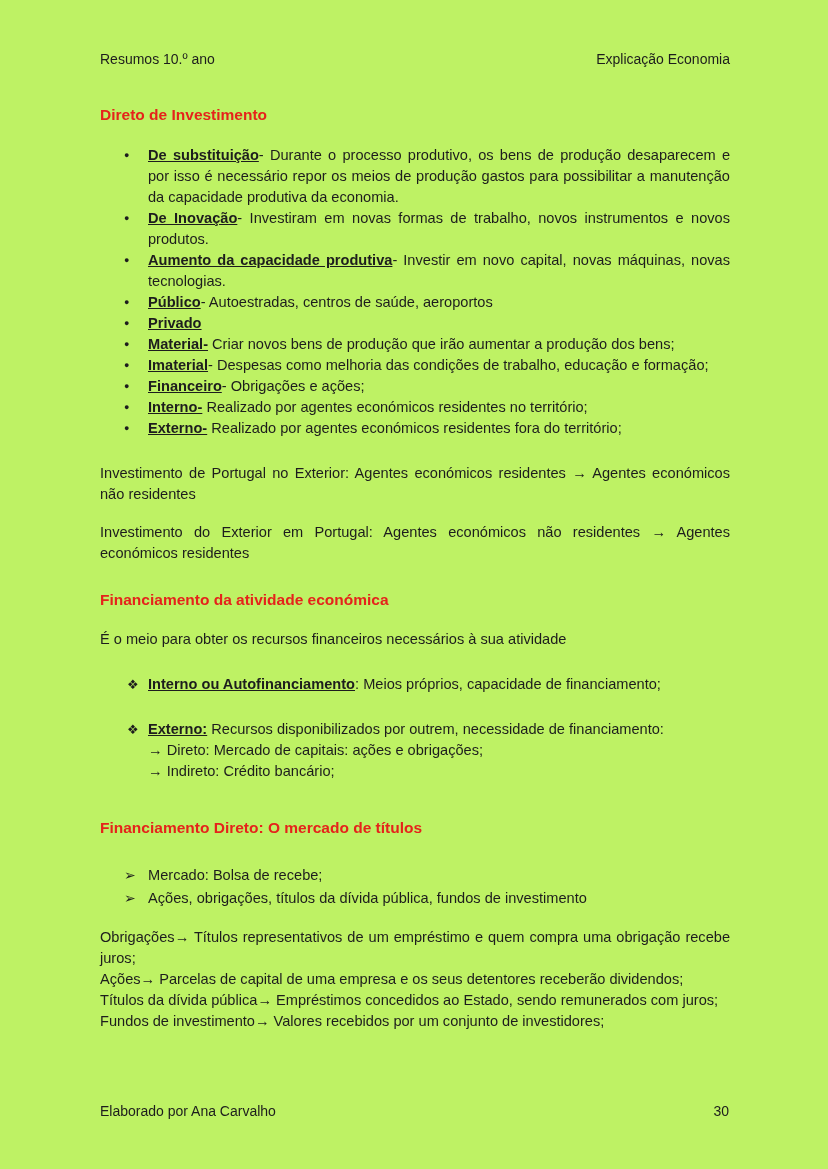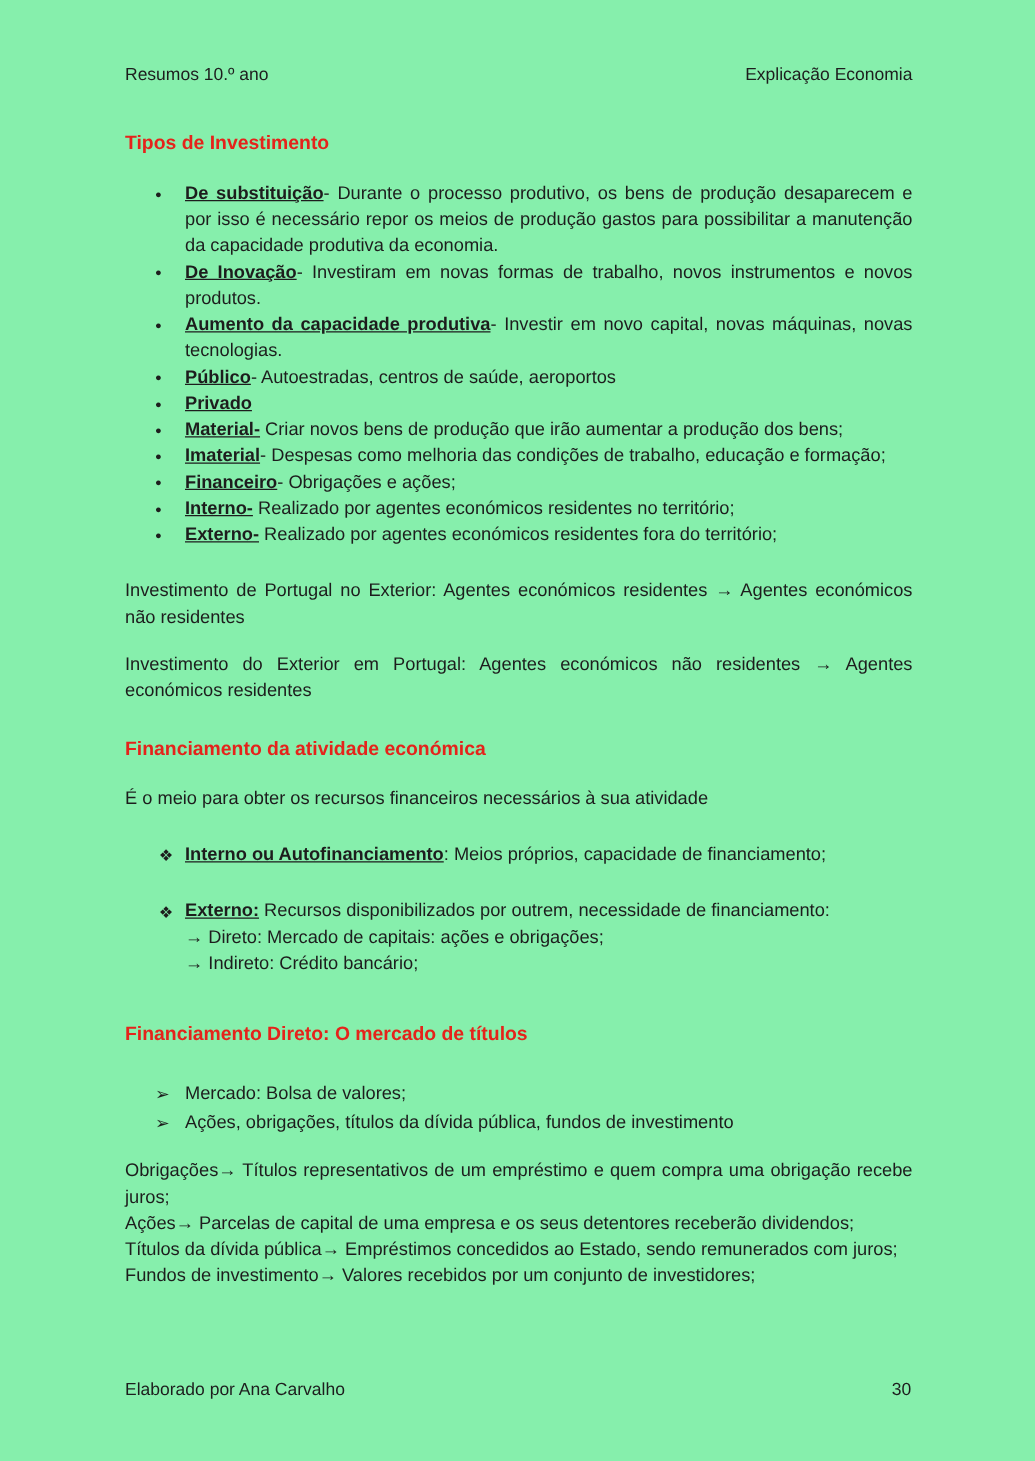--- a/index.html
+++ b/index.html
@@ -1,21 +1,21 @@
 <!DOCTYPE html>
 <html style="--hred: #e5231b; --ink: #1d1d1d;"><head>
 <meta charset="utf-8">
 <style>
   :root { --hred: #e5231b; --ink: #1d1d1d; }
   * { margin: 0; padding: 0; box-sizing: border-box; }
   html, body { background: #ffffff; }
   .page {
     position: relative;
     width: 828px; height: 1169px;
-    background: #86efac;
+    background: #bef264;
     font-family: "Liberation Sans", "DejaVu Sans", sans-serif;
     color: var(--ink);
     font-size: 14.6px;
     line-height: 21px;
     overflow: hidden;
   }
   .content { position: absolute; left: 100px; top: 0; width: 630px; }
   .doc-header { display: flex; justify-content: space-between; padding-top: 49px; font-size: 14px; }
   .sec-title { color: var(--hred); font-weight: bold; font-size: 15.5px; line-height: 17px; }
   #t1 { margin-top: 36px; }
@@ -47,21 +47,21 @@
 <body>
 
 <div class="page">
   <div class="content">
 
     <div class="doc-header">
       <span>Resumos 10.º ano</span>
       <span>Explicação Economia</span>
     </div>
 
-    <div class="sec-title" id="t1">Tipos de Investimento</div>
+    <div class="sec-title" id="t1">Direto de Investimento</div>
 
     <div class="list1">
       <div class="li">
         <span class="marker dot-m">●</span>
         <span><span class="term">De substituição</span><span>-</span><span> Durante o processo produtivo, os bens de produção desaparecem e por isso é necessário repor os meios de produção gastos para possibilitar a manutenção da capacidade produtiva da economia.</span></span>
       </div>
       <div class="li">
         <span class="marker dot-m">●</span>
         <span><span class="term">De Inovação</span><span>-</span><span> Investiram em novas formas de trabalho, novos instrumentos e novos produtos.</span></span>
       </div>
@@ -114,21 +114,21 @@
       <span><span class="term">Externo:</span><span></span><span> Recursos disponibilizados por outrem, necessidade de financiamento:</span></span>
       <div>→ Direto: Mercado de capitais: ações e obrigações;</div>
       <div>→ Indireto: Crédito bancário;</div>
     </div>
 
     <div class="sec-title" id="t4">Financiamento Direto: O mercado de títulos</div>
 
     <div class="list4">
       <div class="li">
         <span class="marker arr-m">➢</span>
-        <span>Mercado: Bolsa de valores;</span>
+        <span>Mercado: Bolsa de recebe;</span>
       </div>
       <div class="li">
         <span class="marker arr-m">➢</span>
         <span>Ações, obrigações, títulos da dívida pública, fundos de investimento</span>
       </div>
     </div>
 
     <div class="defs">
       <div class="para">Obrigações→ Títulos representativos de um empréstimo e quem compra uma obrigação recebe juros;</div>
       <div class="para">Ações→ Parcelas de capital de uma empresa e os seus detentores receberão dividendos;</div>

